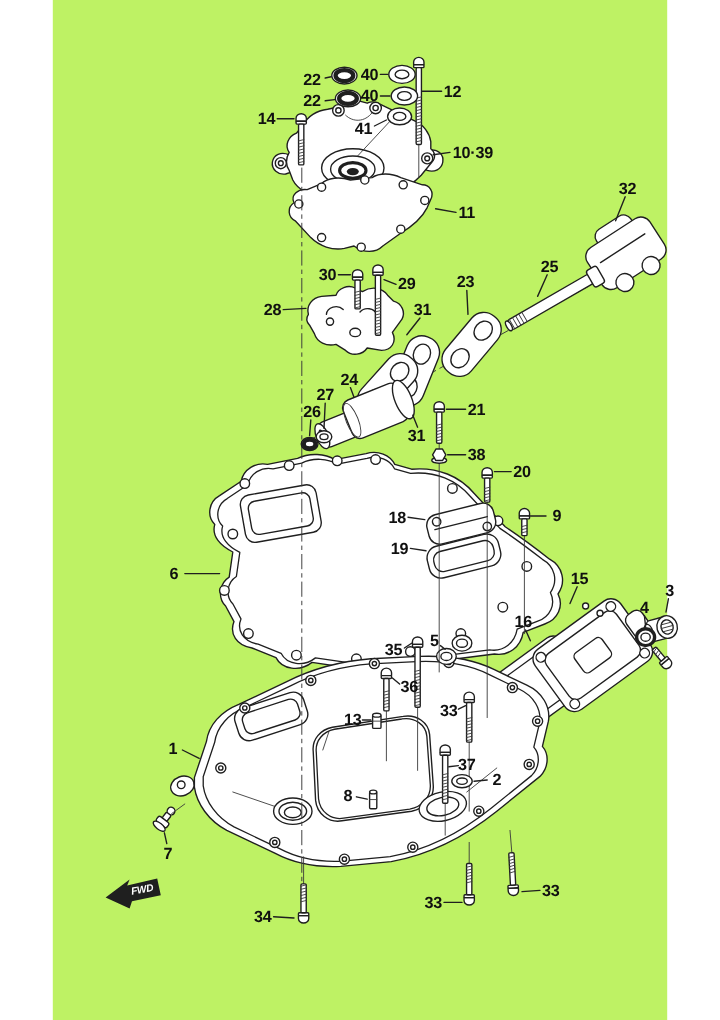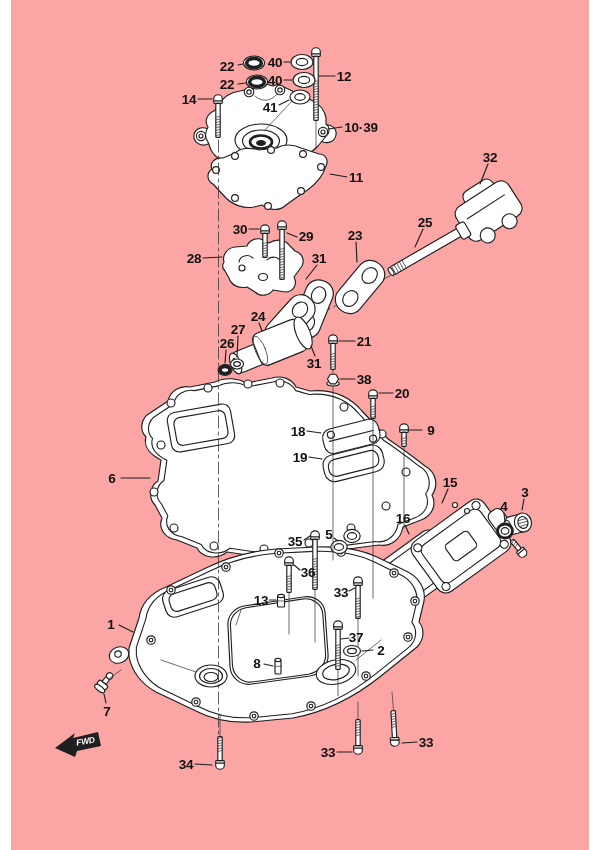--- a/index.html
+++ b/index.html
@@ -1,16 +1,16 @@
 <!DOCTYPE html>
 <html><head>
 <meta charset="utf-8">
 <style>
   html,body{margin:0;padding:0;background:#ffffff;}
-  .canvas{width:578px;height:850px;margin:0 auto;position:relative;background:#fca5a5;}
+  .canvas{width:512px;height:850px;margin:0 auto;position:relative;background:#bef264;}
   #diagram *{stroke:#1f1f1f;stroke-width:1.15;fill:none;stroke-linejoin:round;stroke-linecap:round;}
   #diagram .w{fill:#ffffff;}
   #diagram .dk{fill:#1f1f1f;stroke:none;}
   #diagram .lt{stroke-width:0.75;stroke:#3a3a3a;}
   #diagram .cl{stroke-width:0.8;stroke:#3a3a3a;stroke-dasharray:12 4 3 4;}
   #diagram text{stroke:none;fill:#101010;font-family:"Liberation Sans",sans-serif;
     font-size:13.5px;font-weight:700;letter-spacing:-0.2px;}
   #diagram text.fwd{fill:#ffffff;font-size:8.5px;font-style:italic;font-weight:700;}
 </style>
 </head>

